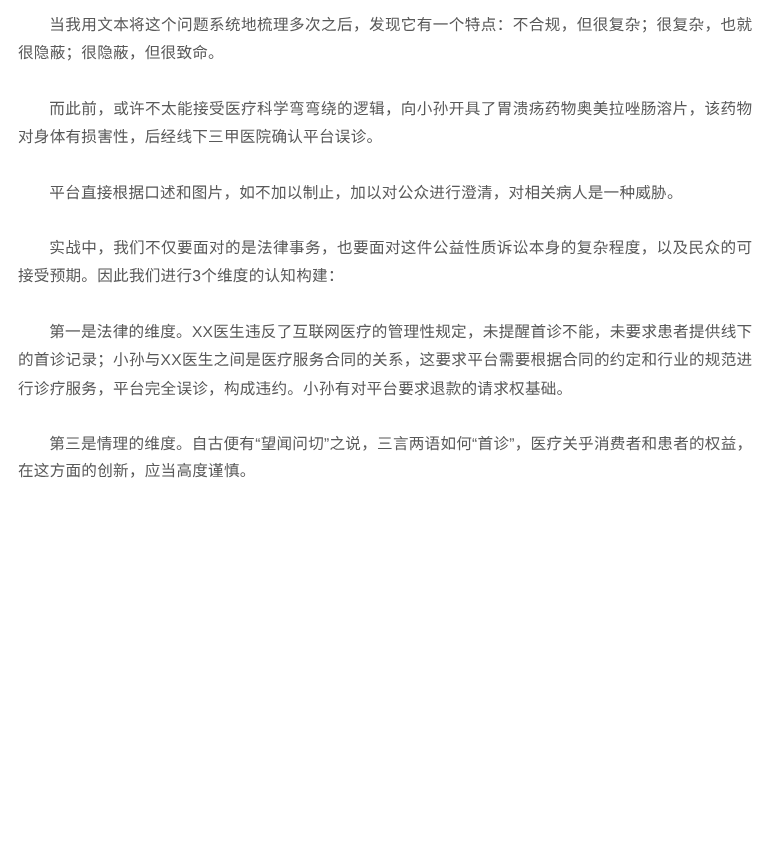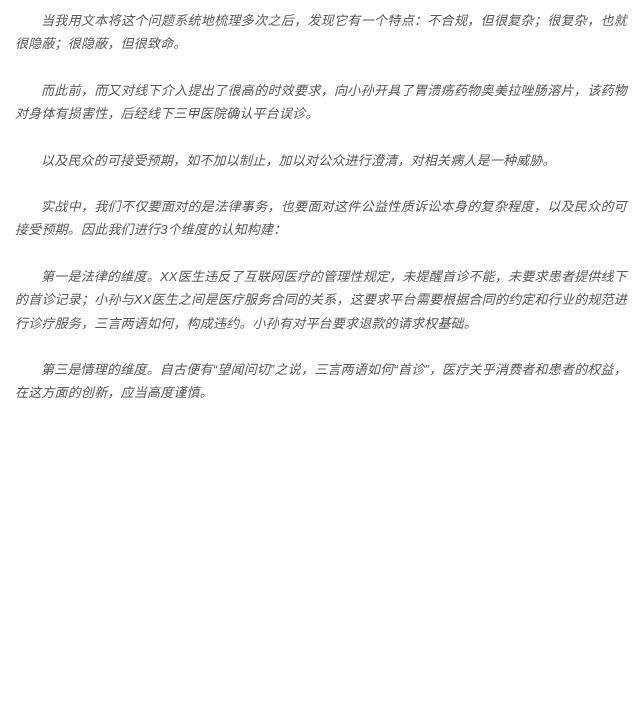--- a/index.html
+++ b/index.html
@@ -11,21 +11,20 @@
     width: 642px;
     height: 705px;
     box-sizing: border-box;
     overflow: hidden;
     font-family: "Liberation Sans", sans-serif;
   }
   .article {
     box-sizing: border-box;
     width: 642px;
     padding: 9px 15px 18px 15px;
-    font-style: italic;
   }
   .article p {
     margin: 23px 0;
     font-size: 13px;
     line-height: 1.8;
     color: var(--text-color, #595959);
     text-indent: 2em;
     text-align: justify;
     letter-spacing: 0.2px;
     word-break: break-all;
@@ -35,18 +34,18 @@
   }
   .article p:last-child {
     margin-bottom: 12px;
   }
 </style>
 </head>
 <body style="background: rgb(255, 255, 255);">
 
 <div class="article">
   <p>当我用文本将这个问题系统地梳理多次之后，发现它有一个特点：不合规，但很复杂；很复杂，也就很隐蔽；很隐蔽，但很致命。</p>
-  <p>而此前，而又对线下介入提出了很高的时效要求，向小孙开具了胃溃疡药物奥美拉唑肠溶片，该药物对身体有损害性，后经线下三甲医院确认平台误诊。</p>
-  <p>以及民众的可接受预期，如不加以制止，加以对公众进行澄清，对相关病人是一种威胁。</p>
+  <p>而此前，或许不太能接受医疗科学弯弯绕的逻辑，向小孙开具了胃溃疡药物奥美拉唑肠溶片，该药物对身体有损害性，后经线下三甲医院确认平台误诊。</p>
+  <p>平台直接根据口述和图片，如不加以制止，加以对公众进行澄清，对相关病人是一种威胁。</p>
   <p>实战中，我们不仅要面对的是法律事务，也要面对这件公益性质诉讼本身的复杂程度，以及民众的可接受预期。因此我们进行3个维度的认知构建：</p>
-  <p>第一是法律的维度。XX医生违反了互联网医疗的管理性规定，未提醒首诊不能，未要求患者提供线下的首诊记录；小孙与XX医生之间是医疗服务合同的关系，这要求平台需要根据合同的约定和行业的规范进行诊疗服务，三言两语如何，构成违约。小孙有对平台要求退款的请求权基础。</p>
+  <p>第一是法律的维度。XX医生违反了互联网医疗的管理性规定，未提醒首诊不能，未要求患者提供线下的首诊记录；小孙与XX医生之间是医疗服务合同的关系，这要求平台需要根据合同的约定和行业的规范进行诊疗服务，平台完全误诊，构成违约。小孙有对平台要求退款的请求权基础。</p>
   <p>第三是情理的维度。自古便有“望闻问切”之说，三言两语如何“首诊”，医疗关乎消费者和患者的权益，在这方面的创新，应当高度谨慎。</p>
 </div>
 
 </body></html>

